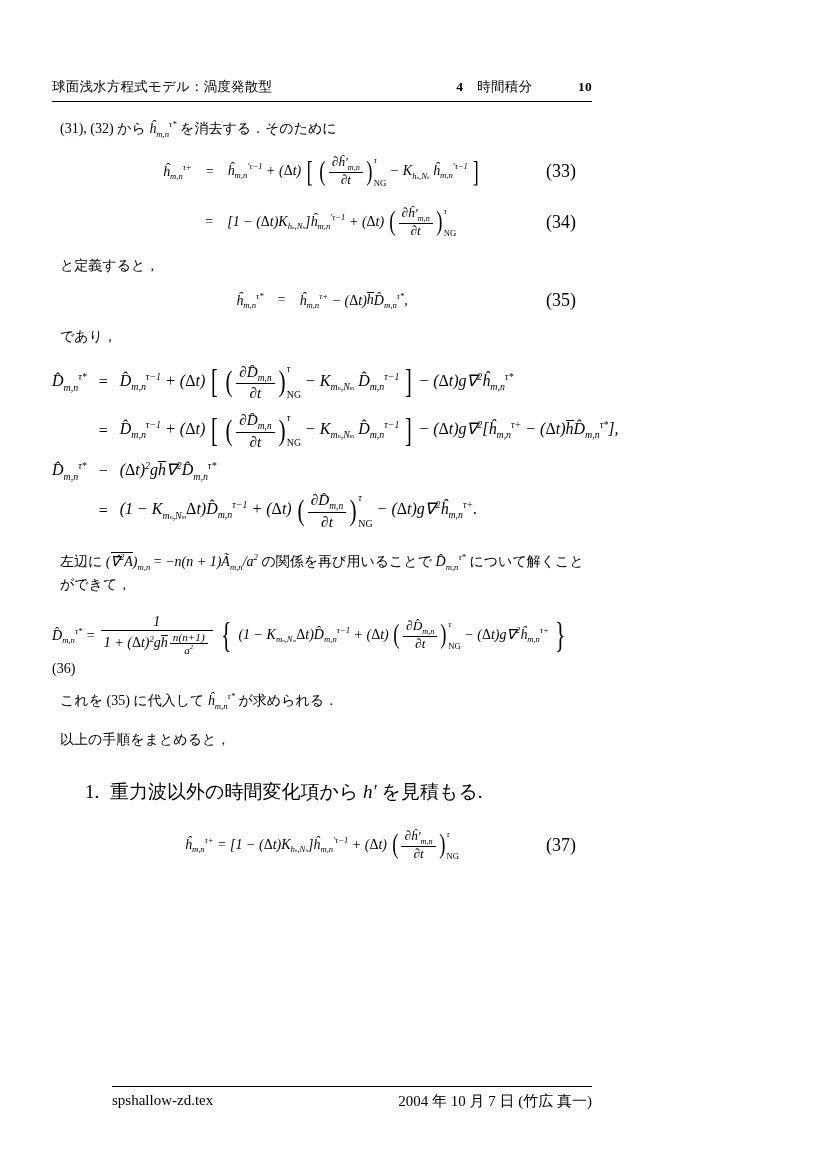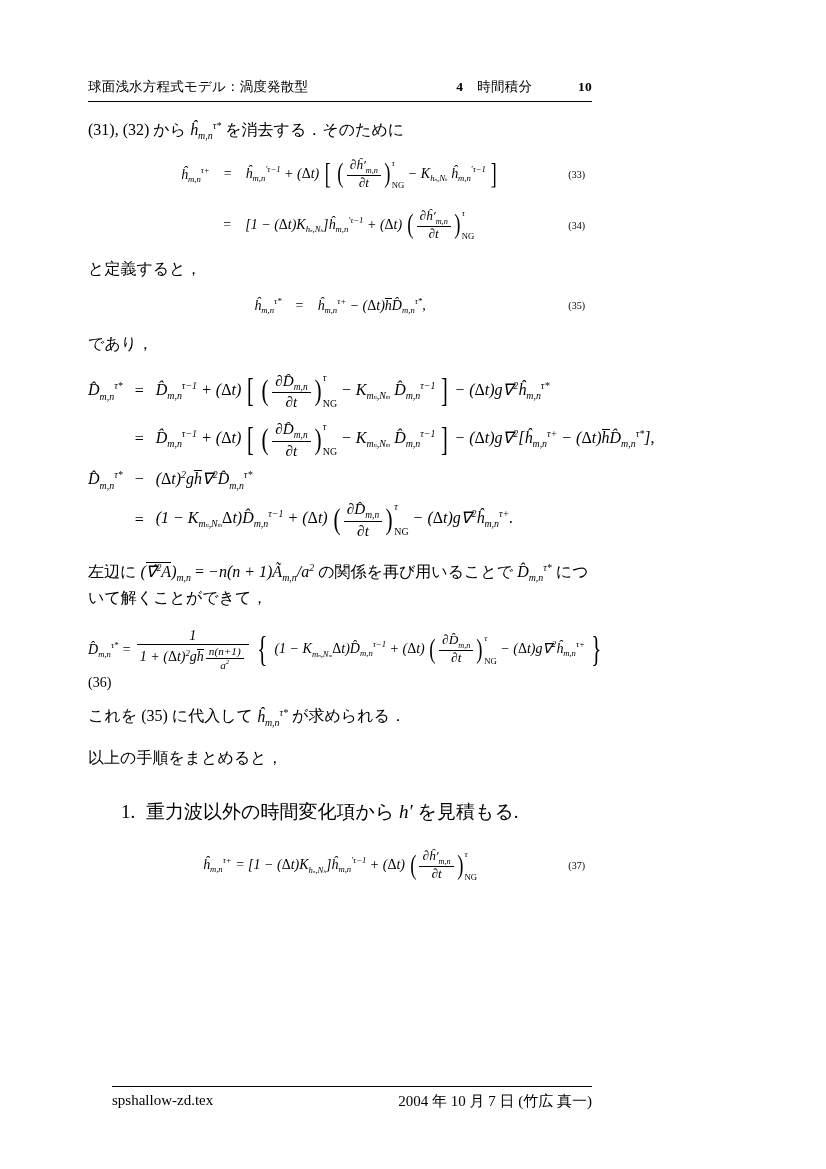--- a/index.html
+++ b/index.html
@@ -9,21 +9,21 @@
     background: #ffffff;
     font-family: "Liberation Serif", serif;
     color: #000000;
     position: relative;
   }
   .page {
     position: absolute;
     left: 0; top: 0;
     width: 704px; height: 1169px;
     box-sizing: border-box;
-    padding: 78px 112px 60px 88px;
+    padding: 78px 112px 60px 52px;
   }
   
   .header {
     display: flex;
     align-items: baseline;
     font-size: 13.5px;
     padding-bottom: 5px;
     border-bottom: 1px solid #000;
     letter-spacing: 0.2px;
   }
@@ -37,23 +37,23 @@
     left: 112px; right: 112px;
     bottom: 58px;
     display: flex;
     justify-content: space-between;
     font-size: 15px;
     padding-top: 5px;
     border-top: 1px solid #000;
   }
   
   .para {
-    font-size: 16px;
+    font-size: 14px;
     line-height: 1.55;
-    margin: 16px 0 0 0;
+    margin: 16px 0 0 8px;
   }
   .para.tight { margin-top: 13px; }
   
   .math {
     font-family: "Liberation Serif", serif;
     font-style: italic;
     white-space: nowrap;
   }
   .up { font-style: normal; }
   .eqblock {
@@ -69,23 +69,23 @@
     position: relative;
   }
   .eqrow .lhs {
     text-align: right;
     padding-right: 14px;
   }
   .eqrow .rel { padding-right: 14px; }
   .eqrow .rhs { text-align: left; }
   .eqnum {
     position: absolute;
-    right: 7px;
+    right: 16px;
     font-style: normal;
-    font-size: 10px;
+    font-size: 18px;
   }
   
   .aligned {
     display: table;
     margin: 10px auto 0 auto;
     border-collapse: collapse;
   }
   .aligned .r { display: table-row; }
   .aligned .c {
     display: table-cell;

